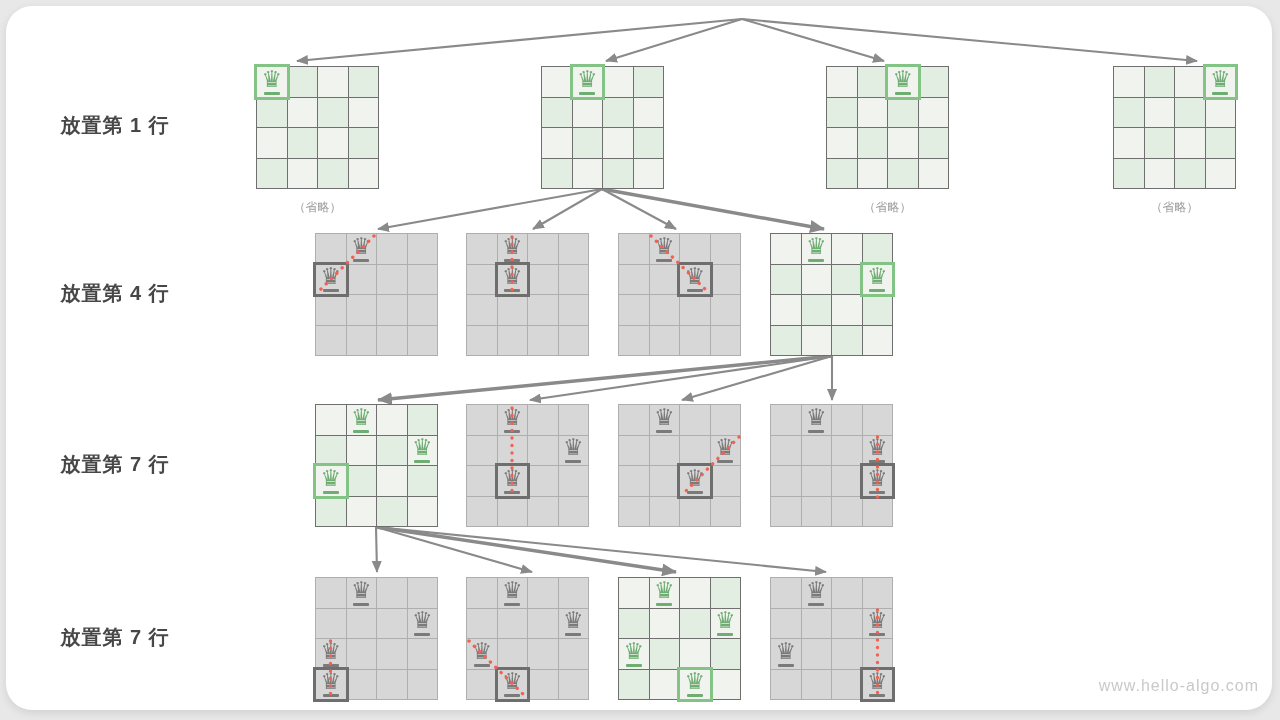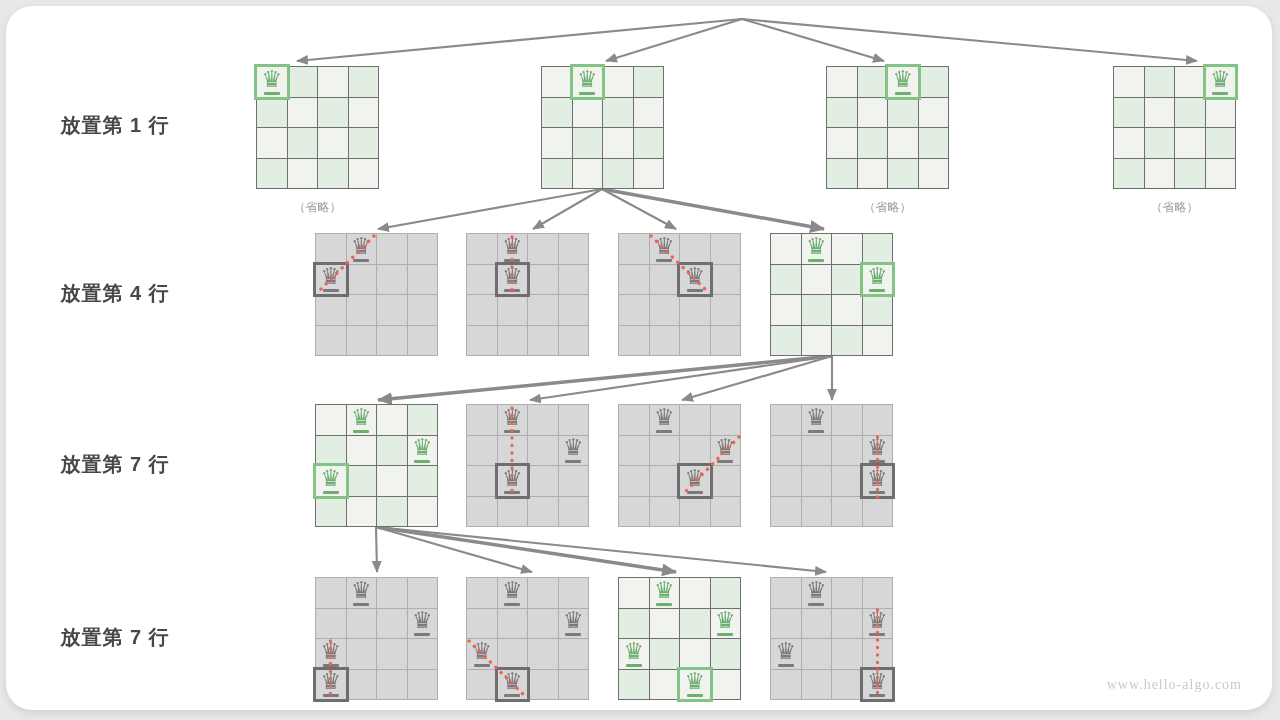--- a/index.html
+++ b/index.html
@@ -62,23 +62,23 @@
     stroke:var(--conflict-dot);stroke-width:3.4;
     stroke-linecap:round;stroke-dasharray:0.1 7.4;fill:none;
   }
   .edge{stroke:var(--arrow);stroke-width:2.1;fill:none;}
   .edge.bold{stroke-width:3.5;}
   .caption{
     position:absolute;transform:translateX(-50%);
     font-size:12px;color:var(--caption-text);white-space:nowrap;line-height:22px;
   }
   .watermark{
-    position:absolute;right:38px;top:677px;
-    font-family:Liberation Serif, serif;
-    font-size:14px;letter-spacing:1px;color:var(--watermark-text);
+    position:absolute;right:21px;top:677px;
+    font-family:Liberation Sans, sans-serif;
+    font-size:16px;letter-spacing:1px;color:var(--watermark-text);
   }
 </style>
 </head>
 <body>
 
 <div class="card"></div>
 
 <svg id="edges">
     <defs>
       <marker id="ah" markerWidth="12" markerHeight="10" refX="11" refY="5" orient="auto" markerUnits="userSpaceOnUse">

